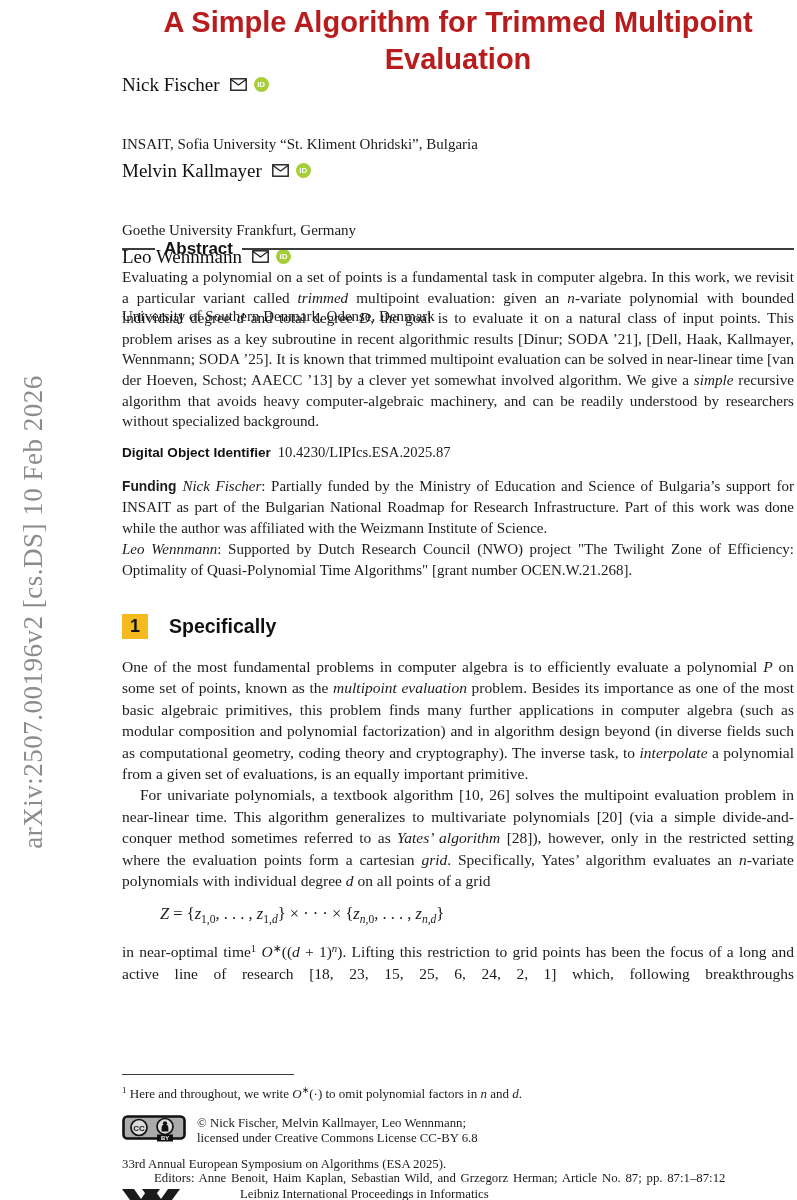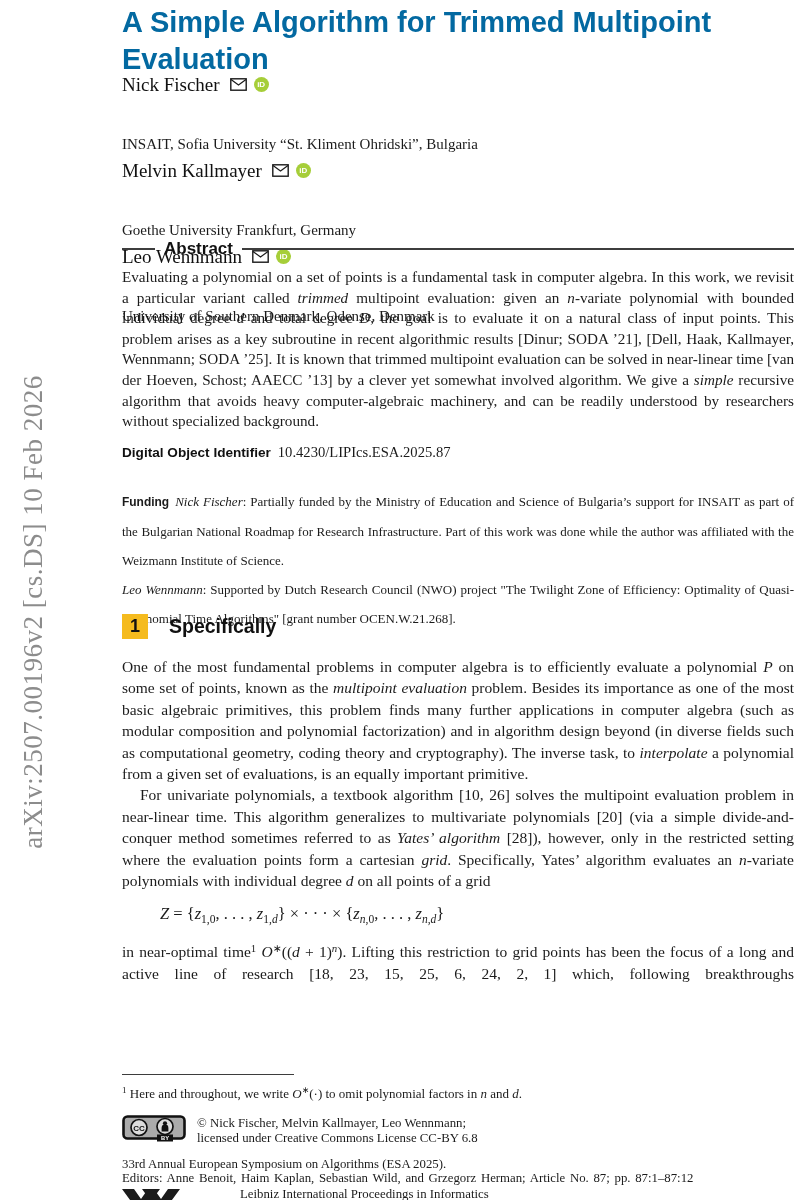--- a/index.html
+++ b/index.html
@@ -7,21 +7,21 @@
         font-family:"Liberation Serif",serif;color:#1b1b1b;}
 
   
   .stamp{position:absolute;left:33px;top:612px;transform:translate(-50%,-50%) rotate(-90deg);
          white-space:nowrap;font-size:27px;color:#8c8c8c;letter-spacing:0.5px;}
 
   .content{position:absolute;left:122px;width:672px;}
 
   
   .title-block{top:4px;}
-  .title-line{font-family:"Liberation Sans",sans-serif;font-weight:700;font-size:29px;line-height:37px;color:#0369a1;}
+  .title-line{font-family:"Liberation Sans",sans-serif;font-weight:700;font-size:29px;line-height:37px;color:#b91c1c;text-align:center;}
 
   
   .authors-block{top:72px;}
   .author-name-row{display:flex;align-items:center;gap:7px;height:25px;}
   .author-name{font-size:19px;color:#111;}
   .mail-icon{display:inline-flex;margin-left:3px;}
   .orcid{display:inline-flex;align-items:center;justify-content:center;width:15px;height:15px;
          border-radius:50%;background:#A6CE39;color:#fff;font-family:"Liberation Sans",sans-serif;
          font-weight:700;font-size:8px;}
   .affil{font-size:15px;height:25px;line-height:22px;margin-top:36px;}
@@ -30,21 +30,21 @@
   .abstract-block{top:238px;}
   .abs-head{display:flex;align-items:center;gap:9px;height:22px;}
   .abs-dash{width:33px;height:2px;background:#3d3d3d;}
   .abs-rule{flex:1;height:2px;background:#3d3d3d;}
   .abs-title{font-family:"Liberation Sans",sans-serif;font-weight:700;font-size:17px;color:#111;}
   .abs-text{margin-top:7px;font-size:15.2px;line-height:20.6px;text-align:justify;}
 
   
   .doi-block{top:444px;font-size:14.6px;}
   .label{font-family:"Liberation Sans",sans-serif;font-weight:700;font-size:13.6px;color:#111;margin-right:7px;}
-  .funding-block{top:487px;font-size:13px;line-height:29px;text-align:justify;}
+  .funding-block{top:476px;font-size:15px;line-height:21px;text-align:justify;}
 
   
   .intro-block{top:614px;}
   .sec-head{display:flex;align-items:center;margin-bottom:17px;}
   .sec-num{width:26px;height:25px;background:#F5BB1E;color:#111;display:flex;align-items:center;
            justify-content:center;font-family:"Liberation Sans",sans-serif;font-weight:700;font-size:18px;}
   .sec-title{margin-left:21px;font-family:"Liberation Sans",sans-serif;font-weight:700;font-size:19.5px;color:#111;}
   .para{font-size:15.5px;line-height:21.4px;text-align:justify;}
   .para.indent{text-indent:18px;}
   .para.cont{text-align-last:justify;}
@@ -60,21 +60,21 @@
   .footnote-block{position:absolute;left:122px;top:1074px;width:672px;}
   .fn-rule{width:172px;height:0;border-top:1.6px solid #3d3d3d;margin-bottom:7px;}
   .fn-text{font-size:13px;line-height:17px;}
 
   
   .footer{position:absolute;left:122px;top:1115px;width:672px;font-size:12.8px;line-height:14.6px;}
   .cc-row{display:flex;align-items:flex-start;}
   .cc-badge{flex:0 0 auto;margin-right:11px;cursor:pointer;}
   .cc-lines{padding-top:1px;}
   .conf-line{margin-top:11px;}
-  .editors-line{word-spacing:1.5px;}
+  .editors-line{word-spacing:1.5px;margin-left:32px;}
   .bottom-rows{position:relative;margin-top:1px;}
   .lipics-logo{position:absolute;left:0;top:2px;}
   .series-line{margin-left:118px;}
   .pub-row{margin-left:64px;}
   .lipics-wordmark{font-family:"Liberation Sans",sans-serif;font-weight:700;font-size:11.5px;
                    letter-spacing:2px;margin-right:8px;color:#111;}
 </style>
 </head>
 <body>
 

